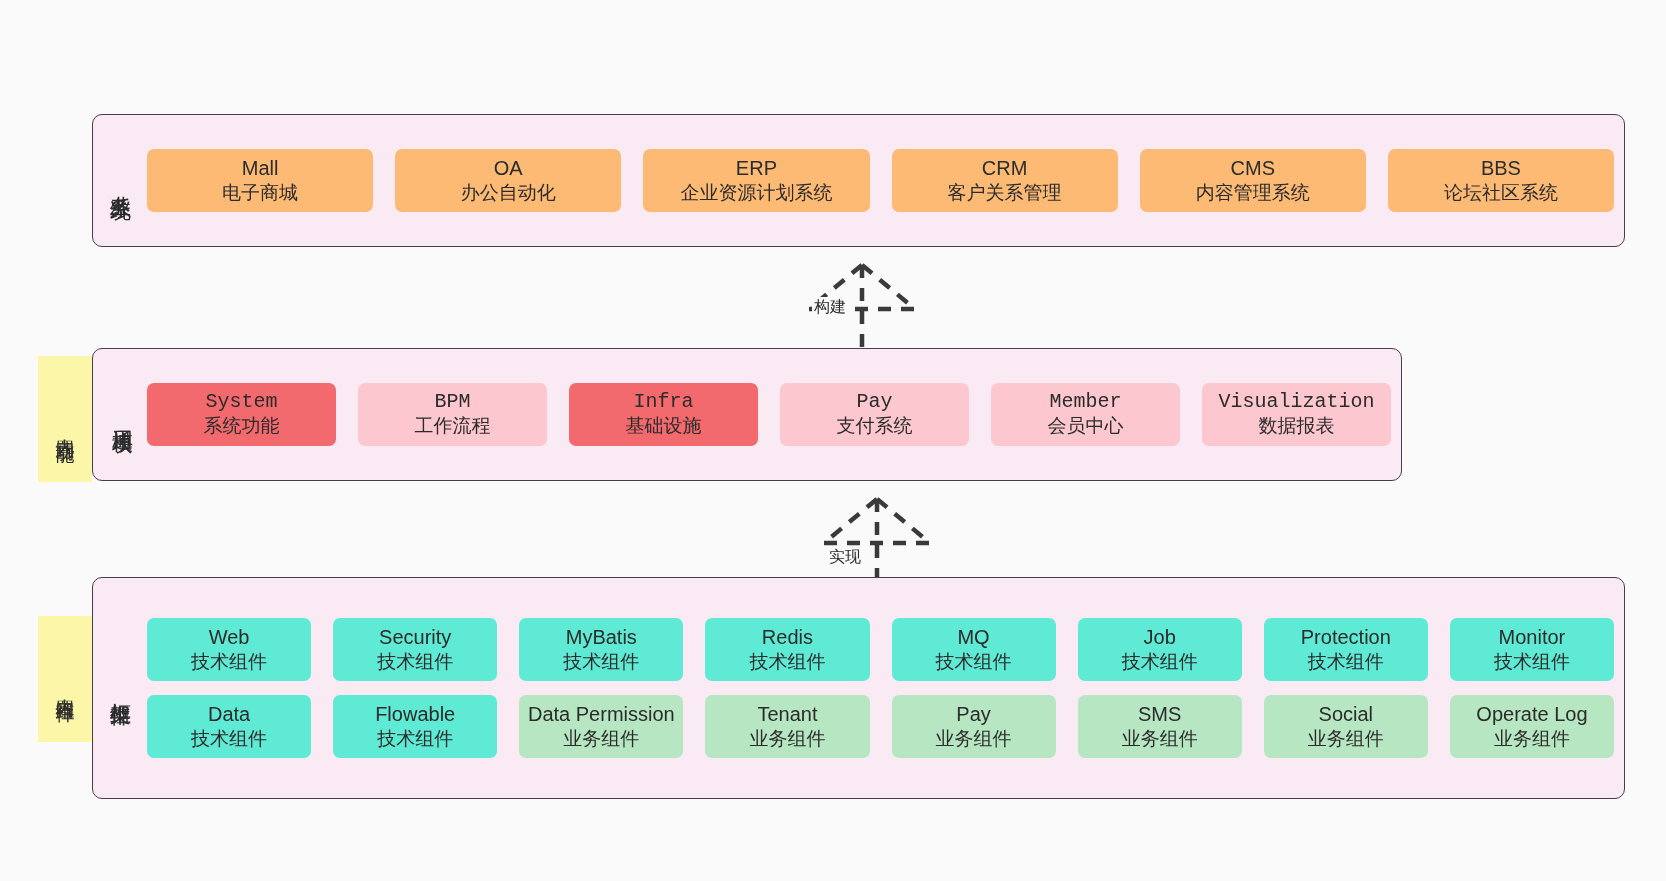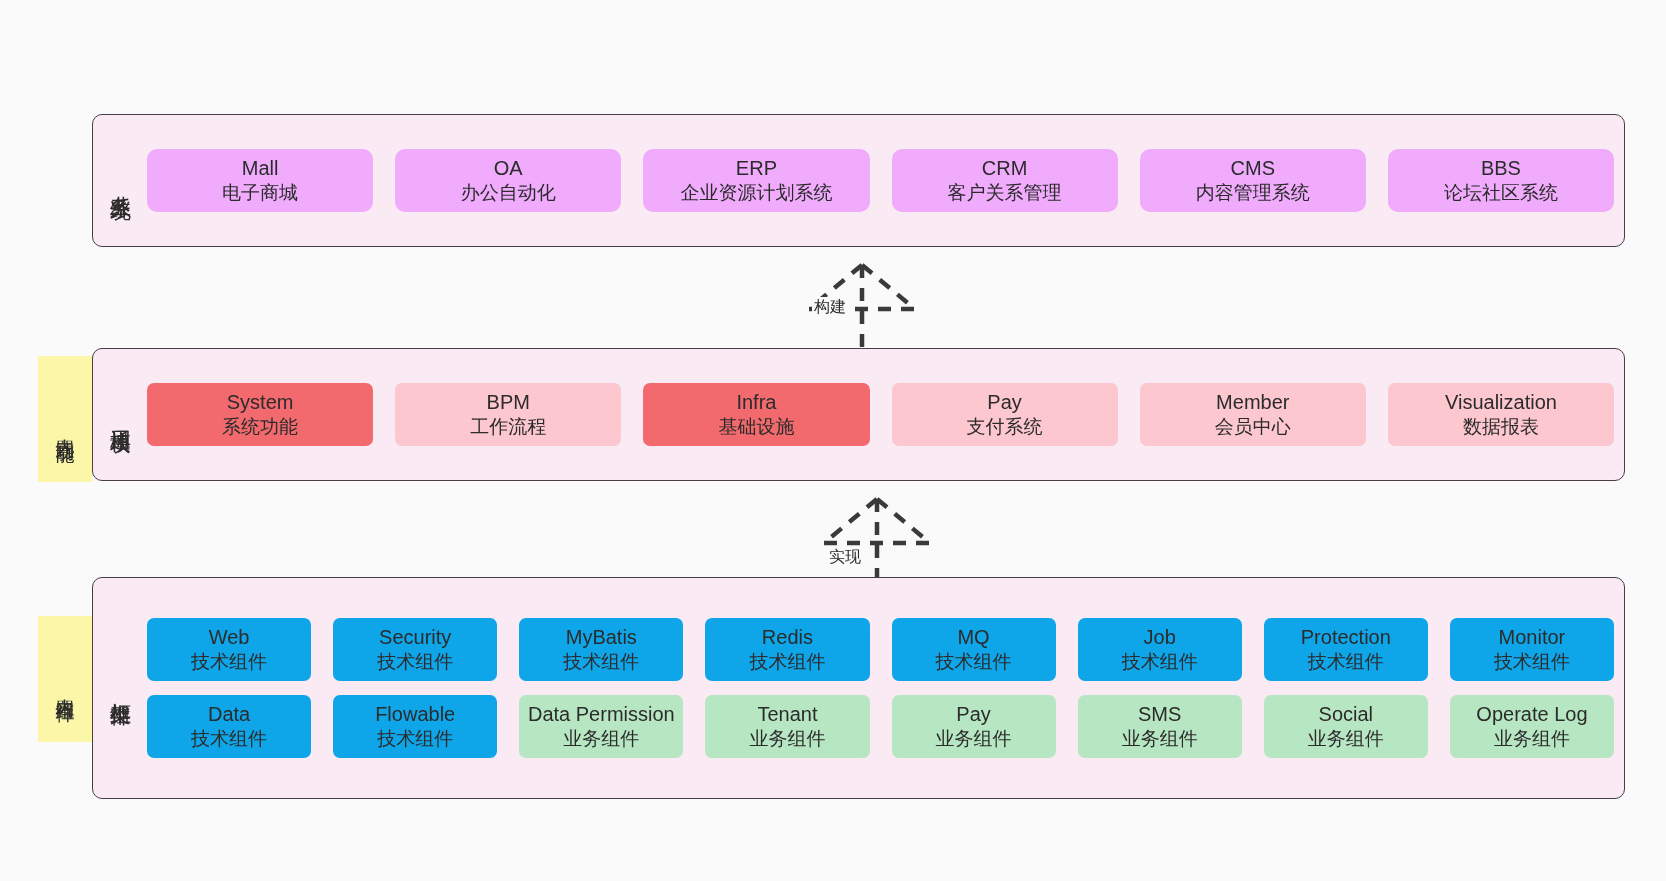--- a/index.html
+++ b/index.html
@@ -61,24 +61,24 @@
     flex-direction: column;
     align-items: center;
     justify-content: center;
     text-align: center;
     color: #2b2b2b;
     line-height: 1.3;
     padding: 6px 4px;
   }
   .node .en { font-size: 20px; }
   .node .cn { font-size: 19px; }
-  .node.blue  { background: #f0abfc; border-radius: 10px; }
+  .node.blue  { background: #fdba74; }
   .node.red   { background: #f26a6e; }
   .node.pink  { background: #fcc7cf; }
-  .node.green { background: #0ea5e9; }
+  .node.green { background: #5eead4; }
   .node.lgreen{ background: #b7e7c2; }
 
   
   .sticky {
     position: absolute;
     width: 54px;
     background: #fcf6a8;
     display: flex;
     align-items: center;
     justify-content: center;
@@ -147,21 +147,21 @@
     <svg width="150" height="90" viewBox="0 0 150 90" fill="none">
       <path d="M45 3 L45 85" stroke="#3a3a3a" stroke-width="4.5" stroke-dasharray="13 10" transform="translate(22,0)"></path>
       <path d="M67 3 L14 47" stroke="#3a3a3a" stroke-width="4.5" stroke-dasharray="13 10"></path>
       <path d="M67 3 L120 47" stroke="#3a3a3a" stroke-width="4.5" stroke-dasharray="13 10"></path>
       <path d="M14 47 L120 47" stroke="#3a3a3a" stroke-width="4.5" stroke-dasharray="13 10"></path>
     </svg>
   </div>
   <div class="uml-label" style="left:812px; top:297px;">构建</div>
 
   <div class="sticky" style="left:38px; top:356px; height:126px;">内置功能</div>
-  <div class="layer" id="layer-common" style="left:92px; top:348px; width:1533px; height:133px;">
+  <div class="layer" id="layer-common" style="left:92px; top:348px; width:1310px; height:133px;font-family:Liberation Mono, monospace;">
     <div class="layer-title">通用模块</div>
     <div class="layer-body">
       <div class="layer-rows">
         <div class="row">
           <div class="node red">
             <span class="en">System</span>
             <span class="cn">系统功能</span>
           </div>
           <div class="node pink">
             <span class="en">BPM</span>

